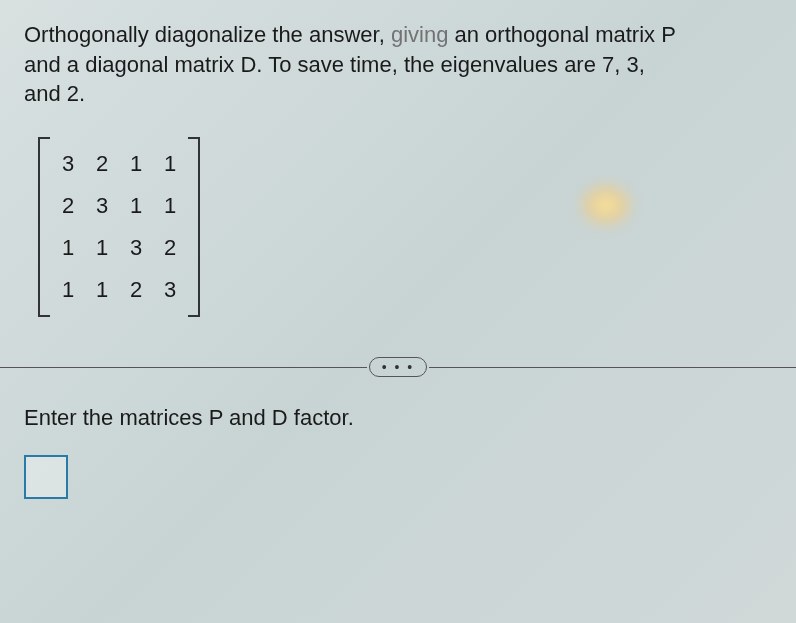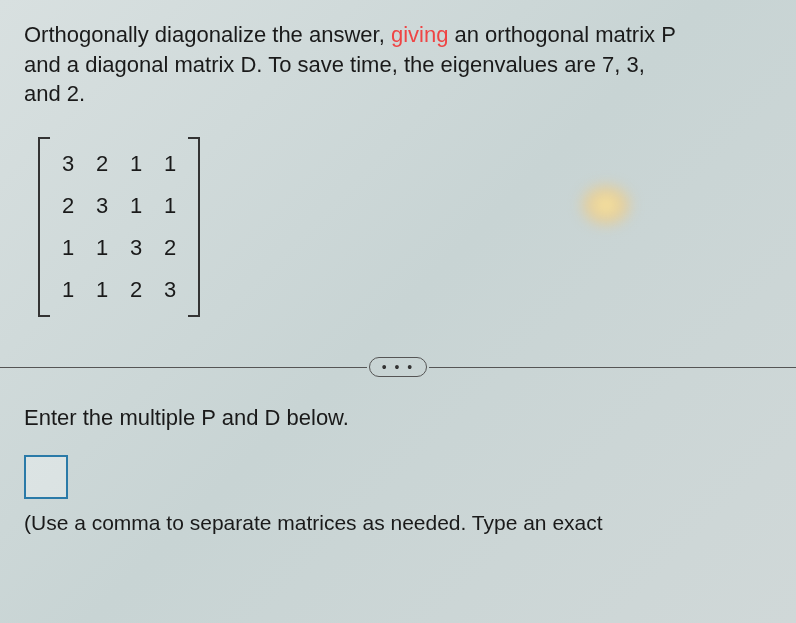--- a/index.html
+++ b/index.html
@@ -17,21 +17,21 @@
       position: relative;
       overflow: hidden;
     }
     .problem-text {
       font-size: 22px;
       line-height: 1.35;
       margin-bottom: 28px;
       color: #1a1a1a;
     }
     .giving {
-      color: #ef4444;
+      color: #737373;
     }
     .matrix-container {
       display: inline-flex;
       align-items: stretch;
       margin-left: 14px;
       margin-bottom: 30px;
     }
     .bracket {
       width: 12px;
       position: relative;
@@ -137,25 +137,25 @@
   </div>
   <div class="bracket bracket-right"></div>
 </div>
 
 <div class="divider-row">
   <div class="divider-line"></div>
   <div class="divider-pill">• • •</div>
   <div class="divider-line"></div>
 </div>
 
-<div class="instruction-1">Enter the multiple P and D below.</div>
+<div class="instruction-1">Enter the matrices P and D factor.</div>
 
 <div class="answer-box"></div>
 
 <div class="instruction-2">
-  <span>(Use a comma to separate matrices as needed. Type an exact</span><br>
+  <br>
   <br>
 </div>
 
 <div class="glare"></div>
 
 
 
 
 </body></html>

